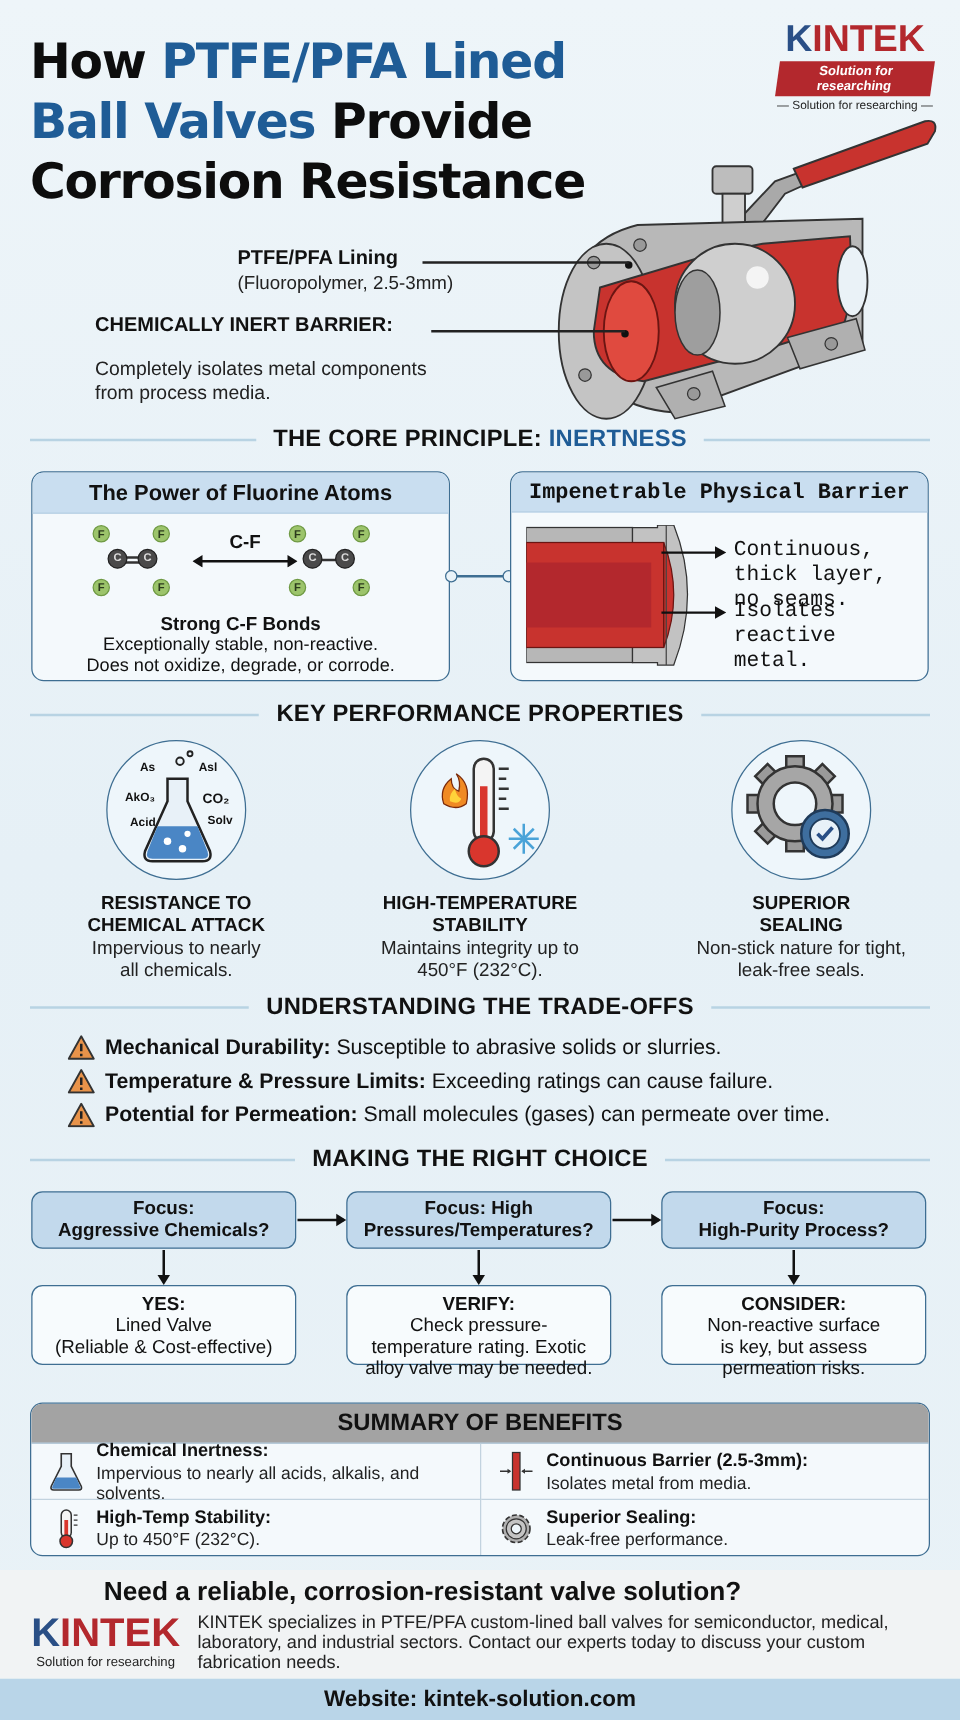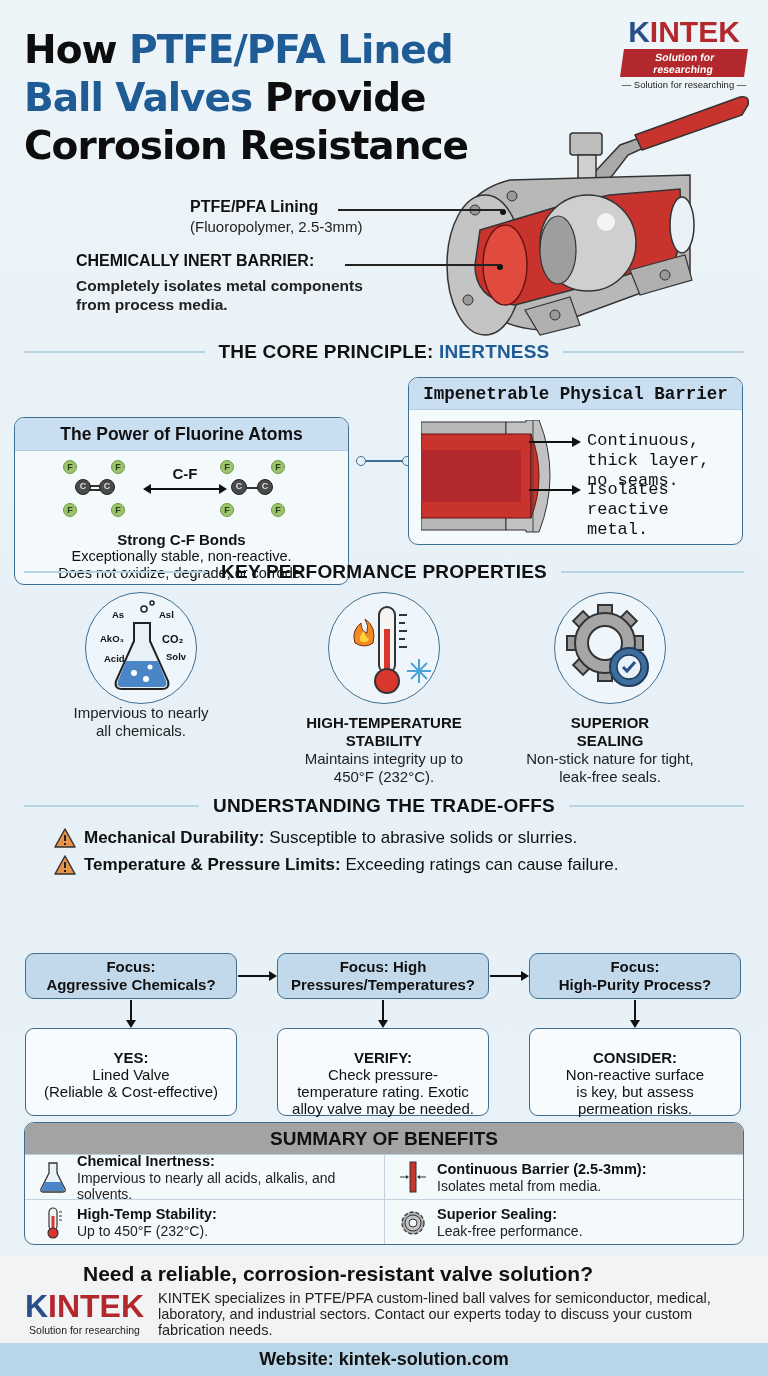--- a/index.html
+++ b/index.html
@@ -21,21 +21,21 @@
   .logo-band { background: #b3282d; color: #fff; font-size: 10.5px; font-weight: 700; padding: 2px 4px; margin: 1px 4px 0; transform: skewX(-8deg); }
   .logo-sub { font-size: 9.5px; color: #222; margin-top: 2px; }
 
   .valve { position: absolute; left: 420px; top: 85px; width: 340px; height: 255px; }
   .callout { position: absolute; font-family: "Liberation Sans", sans-serif; }
   .c1 { left: 190px; top: 198px; }
   .c1 .h { font-weight: 700; font-size: 16px; }
   .c1 .s { font-size: 15px; color: #222; margin-top: 2px; }
   .c2 { left: 76px; top: 252px; width: 330px; }
   .c2 .h { font-weight: 700; font-size: 16px; }
-  .c2 .s { font-size: 15.5px; color: #222; line-height: 19px; margin-top: 6px; font-weight: bold; }
+  .c2 .s { font-size: 15.5px; color: #222; line-height: 19px; margin-top: 16px; }
   .lead { position: absolute; height: 1.5px; background: #222; }
 
   
   .sec-head { position: absolute; left: 24px; width: 720px; display: flex; align-items: center; gap: 14px; }
   .sec-head .line { flex: 1; height: 2px; background: #b8d3e3; }
   .sec-head .txt { font-weight: 700; font-size: 19px; letter-spacing: 0.2px; white-space: nowrap; color: #111; }
   .sec-head .txt .hl { color: #1f5c96; }
 
   
   .card { position: absolute; border: 1.5px solid #3e6e92; border-radius: 10px; background: #f4f9fc; overflow: hidden; }
@@ -55,21 +55,21 @@
   .prop .pd { font-size: 15px; line-height: 18px; color: #222; }
 
   
   .trade { position: absolute; left: 54px; top: 824px; }
   .trade .row { display: flex; align-items: center; gap: 8px; height: 27px; font-size: 17px; }
   .warn { width: 22px; height: 20px; position: relative; }
   .trade b { font-weight: 700; }
 
   
   .qbox { position: absolute; width: 212px; height: 46px; background: #c2d9ec; border: 1.5px solid #3e6e92; border-radius: 9px; text-align: center; font-weight: 700; font-size: 15px; line-height: 18px; padding-top: 4px; }
-  .abox { position: absolute; width: 212px; height: 88px; background: #f7fbfd; border: 1.5px solid #3e6e92; border-radius: 9px; text-align: center; font-size: 15px; line-height: 17px; padding-top: 20px; }
+  .abox { position: absolute; width: 212px; height: 64px; background: #f7fbfd; border: 1.5px solid #3e6e92; border-radius: 9px; text-align: center; font-size: 15px; line-height: 17px; padding-top: 6px; }
   .abox b { display: block; font-weight: 700; }
   .harrow { position: absolute; height: 2px; background: #111; }
   .harrow::after { content: ""; position: absolute; right: -2px; top: -4px; border-left: 8px solid #111; border-top: 5px solid transparent; border-bottom: 5px solid transparent; }
   .varrow { position: absolute; width: 2px; background: #111; }
   .varrow::after { content: ""; position: absolute; bottom: -2px; left: -4px; border-top: 8px solid #111; border-left: 5px solid transparent; border-right: 5px solid transparent; }
 
   
   .summary { position: absolute; left: 24px; top: 1122px; width: 720px; height: 123px; border: 1.5px solid #3e6e92; border-radius: 10px; background: #f4f9fc; overflow: hidden; }
   .summary .sh { background: #a3a3a3; text-align: center; font-weight: 700; font-size: 19px; height: 32px; line-height: 32px; border-bottom: 1px solid #b6cfe3; }
   .sgrid { display: grid; grid-template-columns: 360px 360px; }
@@ -151,21 +151,21 @@
     <div class="s" style="width:300px;">Completely isolates metal components from process media.</div>
   </div>
   <div class="lead" style="left:345px; top:264px; width:155px;"></div>
 
   <div class="sec-head" style="top:341px;">
     <div class="line"></div>
     <div class="txt"><span>THE CORE PRINCIPLE: </span><span class="hl">INERTNESS</span></div>
     <div class="line"></div>
   </div>
 
-  <div class="card" style="left:14px; top:377px; width:335px; height:168px;margin-top:40px;">
+  <div class="card" style="left:25px; top:377px; width:335px; height:168px;">
     <div class="ch">The Power of Fluorine Atoms</div>
     <div style="position:relative; height:70px;">
 
       <div class="bond" style="left:70px; top:34px; width:20px;"></div>
       <div class="bond" style="left:70px; top:38px; width:20px;"></div>
       <div class="catom" style="left:60px; top:28px;">C</div>
       <div class="catom" style="left:84px; top:28px;">C</div>
       <div class="atom" style="left:48px; top:9px;">F</div>
       <div class="atom" style="left:96px; top:9px;">F</div>
       <div class="atom" style="left:48px; top:52px;">F</div>
@@ -230,20 +230,21 @@
         <circle cx="58" cy="16" r="3" fill="none" stroke="#222" stroke-width="1.5"></circle>
           <circle cx="66" cy="10" r="2" fill="none" stroke="#222" stroke-width="1.5"></circle>
       </svg>
       <span style="position:absolute; left:26px; top:16px; font-size:9.5px; font-weight:700;">As</span>
       <span style="position:absolute; left:73px; top:16px; font-size:9.5px; font-weight:700;">Asl</span>
       <span style="position:absolute; left:14px; top:40px; font-size:9.5px; font-weight:700;">AkO₃</span>
       <span style="position:absolute; left:76px; top:40px; font-size:11px; font-weight:700;">CO₂</span>
       <span style="position:absolute; left:18px; top:60px; font-size:9.5px; font-weight:700;">Acid</span>
       <span style="position:absolute; left:80px; top:58px; font-size:9.5px; font-weight:700;">Solv</span>
     </div>
+    <div class="ph"><span>RESISTANCE TO</span><br><span>CHEMICAL ATTACK</span></div>
     <div class="pd"><span>Impervious to nearly</span><br><span>all chemicals.</span></div>
   </div>
 
   <div class="prop" style="left:274px; top:592px;">
     <div class="circle">
       <svg width="112" height="112" viewBox="0 0 112 112">
         <rect x="50" y="14" width="16" height="66" rx="8" fill="#f4f4f4" stroke="#333" stroke-width="2"></rect>
         <rect x="55" y="36" width="6" height="46" fill="#d9362d"></rect>
         <circle cx="58" cy="88" r="12" fill="#d9362d" stroke="#333" stroke-width="2"></circle>
         <g stroke="#333" stroke-width="2">
@@ -260,21 +261,21 @@
             <line x1="78" y1="78" x2="102" y2="78"></line>
             <line x1="82" y1="70" x2="98" y2="86"></line>
             <line x1="98" y1="70" x2="82" y2="86"></line>
           </g>
       </svg>
     </div>
     <div class="ph"><span>HIGH-TEMPERATURE</span><br><span>STABILITY</span></div>
     <div class="pd"><span>Maintains integrity up to</span><br><span>450°F (232°C).</span></div>
   </div>
 
-  <div class="prop" style="left:500px; top:592px;">
+  <div class="prop" style="left:531px; top:592px;">
     <div class="circle">
       <svg width="112" height="112" viewBox="0 0 112 112">
         <g transform="translate(50 50)">
           <g fill="#9a9a9a" stroke="#333" stroke-width="2">
             <rect x="-7" y="-38" width="14" height="12"></rect>
               <rect x="-7" y="26" width="14" height="12"></rect>
             <rect x="-38" y="-7" width="12" height="14"></rect>
               <rect x="26" y="-7" width="12" height="14"></rect>
             <rect x="-7" y="-38" width="14" height="12" transform="rotate(45)"></rect>
               <rect x="-7" y="-38" width="14" height="12" transform="rotate(-45)"></rect>
@@ -309,22 +310,35 @@
       <span><b>Mechanical Durability:</b><span> Susceptible to abrasive solids or slurries.</span></span>
     </div>
     <div class="row">
       <svg class="warn" viewBox="0 0 22 20">
           <path d="M11 1 L21 19 L1 19 Z" fill="#e8934a" stroke="#333" stroke-width="1.5" stroke-linejoin="round"></path>
           <rect x="10" y="7" width="2" height="6" fill="#222"></rect>
           <rect x="10" y="15" width="2" height="2" fill="#222"></rect>
         </svg>
       <span><b>Temperature &amp; Pressure Limits:</b><span> Exceeding ratings can cause failure.</span></span>
     </div>
-  </div>
-
+    <div class="row">
+      <svg class="warn" viewBox="0 0 22 20">
+          <path d="M11 1 L21 19 L1 19 Z" fill="#e8934a" stroke="#333" stroke-width="1.5" stroke-linejoin="round"></path>
+          <rect x="10" y="7" width="2" height="6" fill="#222"></rect>
+          <rect x="10" y="15" width="2" height="2" fill="#222"></rect>
+        </svg>
+      <span><b>Potential for Permeation:</b><span> Small molecules (gases) can permeate over time.</span></span>
+    </div>
+  </div>
+
+  <div class="sec-head" style="top:917px;">
+    <div class="line"></div>
+    <div class="txt">MAKING THE RIGHT CHOICE</div>
+    <div class="line"></div>
+  </div>
 
   <div class="qbox" style="left:25px; top:953px;"><span>Focus:</span><br><span>Aggressive Chemicals?</span></div>
   <div class="qbox" style="left:277px; top:953px;"><span>Focus: High</span><br><span>Pressures/Temperatures?</span></div>
   <div class="qbox" style="left:529px; top:953px;"><span>Focus:</span><br><span>High-Purity Process?</span></div>
 
   <div class="harrow" style="left:238px; top:975px; width:37px;"></div>
   <div class="harrow" style="left:490px; top:975px; width:37px;"></div>
 
   <div class="varrow" style="left:130px; top:1000px; height:26px;"></div>
   <div class="varrow" style="left:382px; top:1000px; height:26px;"></div>

